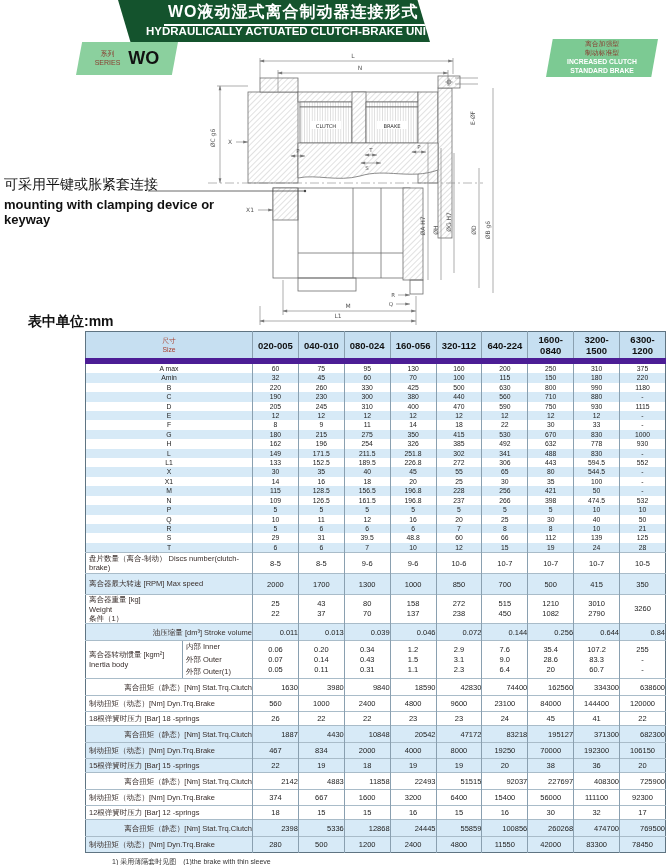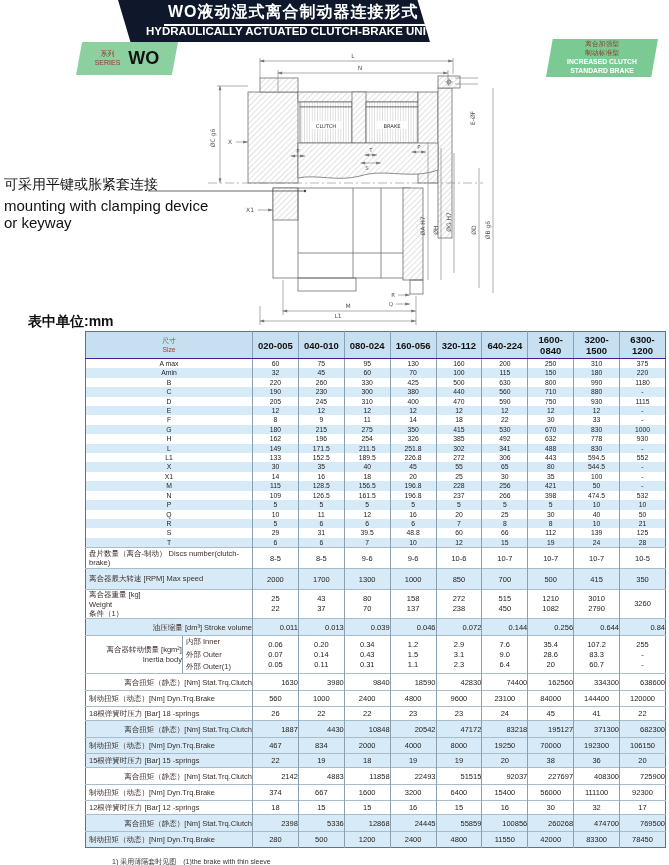--- a/index.html
+++ b/index.html
@@ -1,60 +1,60 @@
 <!DOCTYPE html>
 <html><head>
 <meta charset="utf-8">
 <style>
   html,body{margin:0;padding:0;}
   body{width:669px;height:865px;position:relative;overflow:hidden;background:#fff;
        font-family:"Liberation Sans","DejaVu Sans",sans-serif;}
   
-  .banner{position:absolute;left:118px;top:0;width:312px;height:42px;background:#0f172a;
+  .banner{position:absolute;left:118px;top:0;width:312px;height:42px;background:#14532d;
           clip-path:polygon(0 0,96% 0,100% 100%,4% 100%);}
   .t-zh{position:absolute;left:46px;top:2px;font-size:16px;font-weight:bold;color:#fff;
         letter-spacing:1px;border-bottom:2px solid #fff;padding:0 10px 1px 4px;white-space:nowrap;}
   .t-en{position:absolute;left:28px;top:25px;font-size:11.5px;font-weight:bold;color:#fff;white-space:nowrap;}
   .series-box{position:absolute;left:76px;top:42px;width:102px;height:33px;background:#8bd09e;
           clip-path:polygon(6% 0,100% 0,94% 100%,0 100%);display:flex;align-items:center;justify-content:center;gap:8px;}
   .series-zh{font-size:7px;color:#8a3c2f;text-align:center;line-height:1.25;}
   .series-code{font-size:18px;font-weight:bold;color:#111;}
   .variant-box{position:absolute;left:546px;top:39px;width:112px;height:38px;background:#7cca93;
           clip-path:polygon(6% 0,100% 0,94% 100%,0 100%);display:flex;flex-direction:column;
           justify-content:center;text-align:center;line-height:1.3;}
   .v-zh{font-size:6.8px;color:#8a3c2f;}
   .v-en{font-size:6.8px;font-weight:bold;color:#fff;}
   
   svg.drawing{position:absolute;left:148px;top:48px;}
   .note{position:absolute;left:4px;top:176px;width:215px;}
   .note-zh{font-size:14px;color:#111;}
-  .note-en{font-size:15px;color:#111;margin-top:3px;}
+  .note-en{font-size:13px;color:#111;margin-top:3px;font-weight:bold;}
   .unit-note{position:absolute;left:28px;top:313px;font-size:14px;font-weight:bold;color:#111;}
   
   .tblwrap{position:absolute;left:85px;top:331px;width:581px;}
   table.spec-table{width:100%;border-collapse:collapse;table-layout:fixed;border:1.5px solid #5f7482;}
   td{border-left:1px solid #8aa0b0;text-align:center;vertical-align:middle;color:#222;padding:0;}
   td:first-child{border-left:none;}
-  thead td{background:#c6dff1;border-bottom:1px solid #4c1d95;}
+  thead td{background:#c6dff1;border-bottom:6px solid #4c1d95;}
   .colhead{font-size:9.5px;font-weight:bold;height:26px;color:#111;}
   .cz{font-size:6.8px;color:#a8402f;line-height:1.35;}
   .dim td{height:9.4px;font-size:6.8px;line-height:9.4px;}
   .dimlbl{font-size:6.5px;}
   .shade td{background:#d7eaf7;}
   tr:not(.shade) td{background:#fff;}
   thead td{background:#c6dff1 !important;}
   .shade td{background:#d7eaf7 !important;}
   .spec td{border-top:1px solid #a9bcc9;font-size:7.5px;}
   .lbl{text-align:left;padding-left:3px;font-size:6.2px;color:#3a2f2c;line-height:1.25;}
   .r-m td{height:20px;} .r-w td{height:26px;} .r-s td{height:16px;text-align:right;}
   .r-d td{height:15px;} .r-i td{height:32px;} .r-sp td{height:13px;}
   .stack{display:flex;flex-direction:column;justify-content:center;height:100%;line-height:1.3;}
   .wl1{display:flex;justify-content:space-between;padding-right:16px;flex-direction:column;}
   .inr{display:flex;align-items:center;}
-  .inmain{flex:0 0 57%;text-align:right;}
+  .inmain{flex:0 0 57%;}
   .insub{flex:1;border-left:1px solid #8aa0b0;padding-left:3px;line-height:1.65;}
   .footnote{position:absolute;left:112px;top:857px;width:430px;height:8px;overflow:hidden;
             font-size:7px;color:#333;}
   text{font-family:"DejaVu Sans","Liberation Sans",sans-serif;}
 </style>
 </head>
 <body>
 
 <div class="banner">
   <div class="t-zh">WO液动湿式离合制动器连接形式</div>

